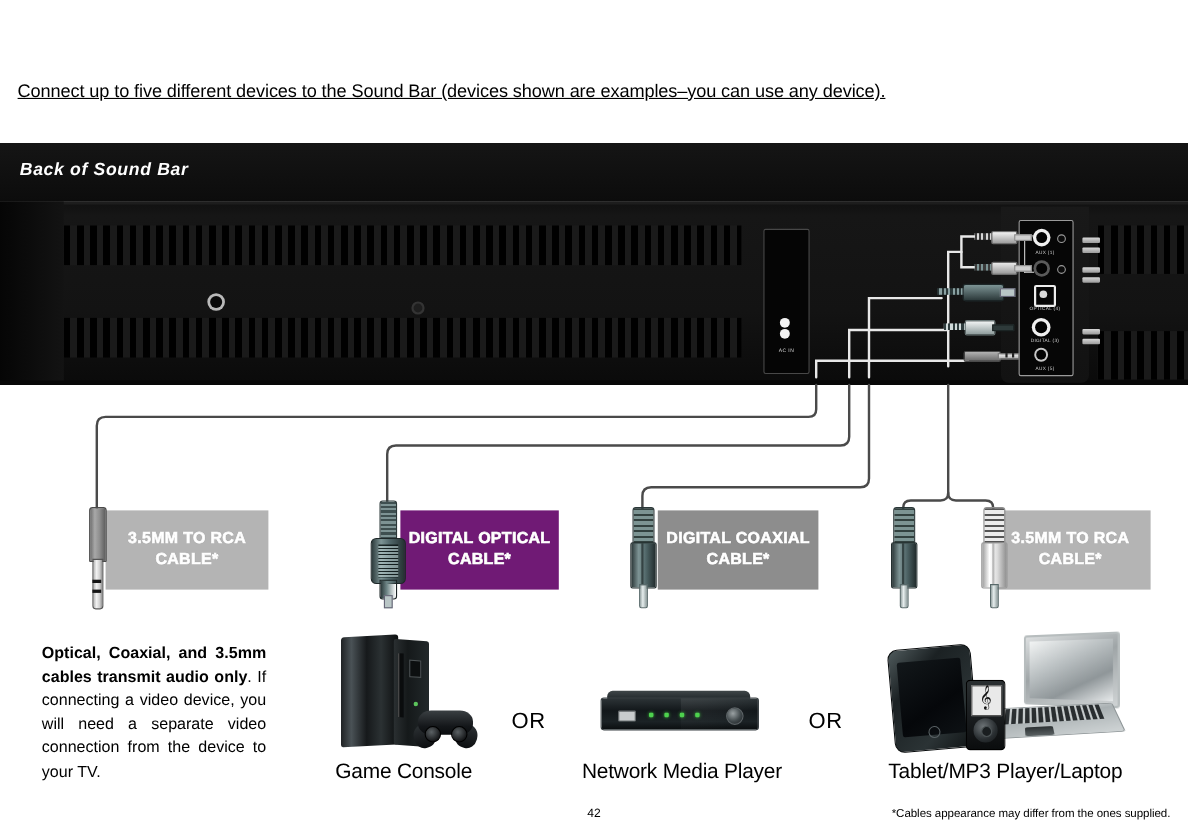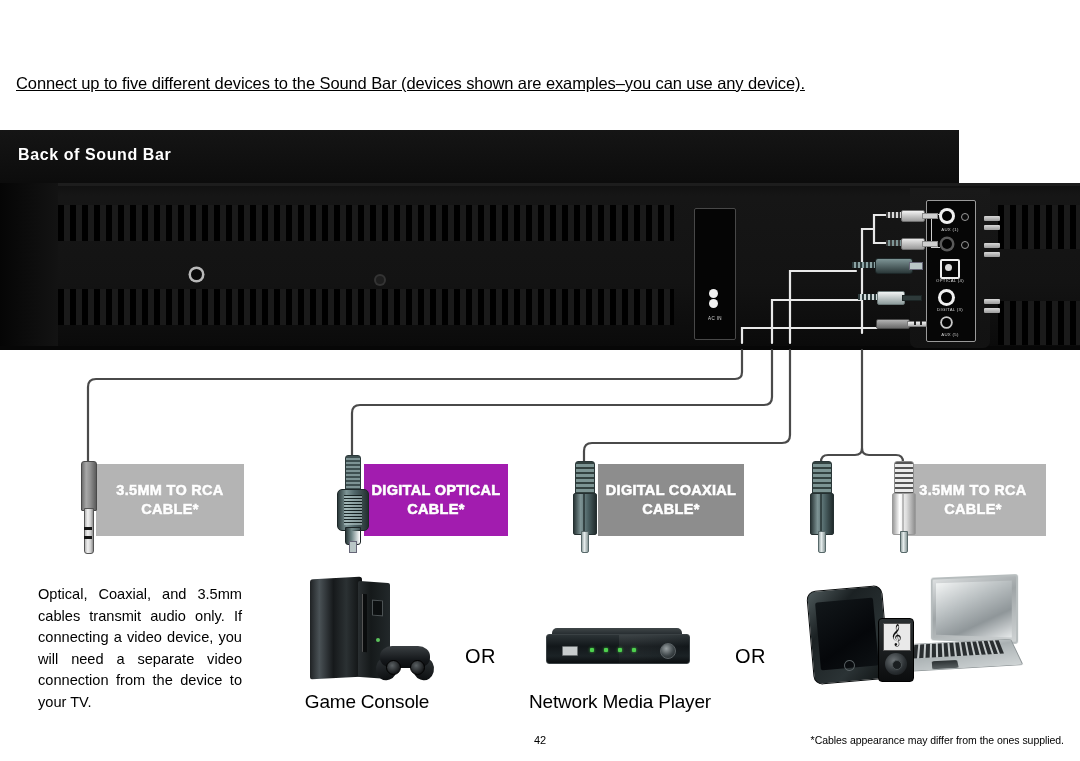--- a/index.html
+++ b/index.html
@@ -41,23 +41,24 @@
     letter-spacing: -0.1px;
     white-space: nowrap;
     text-decoration: underline;
   }
 
   
   #banner {
     position: absolute;
     left: 0;
     top: 130px;
-    width: 959px;
+    width: 1080px;
     height: 53px;
     background: linear-gradient(180deg, #151515 0%, #101010 55%, #0c0c0c 100%);
+    font-style: italic;
   }
   #banner-label {
     position: absolute;
     left: 18px;
     top: 16px;
     color: #ffffff;
     font-size: 16px;
     font-weight: bold;
     letter-spacing: 0.6px;
   }
@@ -259,21 +260,21 @@
     text-align: center;
     color: #ffffff;
     font-size: 14.5px;
     font-weight: bold;
     letter-spacing: 0.3px;
     line-height: 19px;
     -webkit-text-stroke: 0.6px #ffffff;
     text-shadow: 0 0 1px rgba(0,0,0,0.35);
   }
   #cable-box-1 { left: 96px;  top: 464px; width: 148px; height: 72px; background: #b4b4b4; }
-  #cable-box-2 { left: 364px; top: 464px; width: 144px; height: 72px; background: #a21caf; }
+  #cable-box-2 { left: 364px; top: 464px; width: 144px; height: 72px; background: #701a75; }
   #cable-box-3 { left: 598px; top: 464px; width: 146px; height: 72px; background: #8d8d8d; }
   #cable-box-4 { left: 900px; top: 464px; width: 146px; height: 72px; background: #b4b4b4; }
 
   
   .plug { position: absolute; }
 
   
   .plug-35 { width: 20px; height: 95px; }
   .plug-35 .body {
     position: absolute; left: 3px; top: 0;
@@ -380,21 +381,21 @@
 
   
   #note-text {
     position: absolute;
     left: 38px; top: 584px;
     width: 204px;
     font-size: 14.6px;
     line-height: 21.5px;
     text-align: justify;
   }
-  #note-text b { font-weight: normal; }
+  #note-text b { font-weight: bold; }
 
   
   .device { position: absolute; }
 
   
   #console-img { left: 310px; top: 578px; width: 130px; height: 105px; }
   #console-body {
     position: absolute; left: 0; top: 0;
     width: 52px; height: 100px;
     background: linear-gradient(90deg, #1f2224 0%, #4a5256 18%, #16191b 45%, #2b3133 70%, #0c0e0f 100%);
@@ -836,17 +837,18 @@
       <div id="mp3-note">𝄞</div>
       <div id="mp3-wheel"></div>
     </div>
   </div>
 
   <div class="or-label" id="or-1">OR</div>
   <div class="or-label" id="or-2">OR</div>
 
   <div class="device-caption" id="caption-nmp">Network Media Player</div>
   <div class="device-caption" id="caption-console">Game Console</div>
+  <div class="device-caption" id="caption-tml">Tablet/MP3 Player/Laptop</div>
 
   <div id="page-number">42</div>
   <div id="footnote">*Cables appearance may differ from the ones supplied.</div>
 
 </div>
 
 </body></html>

